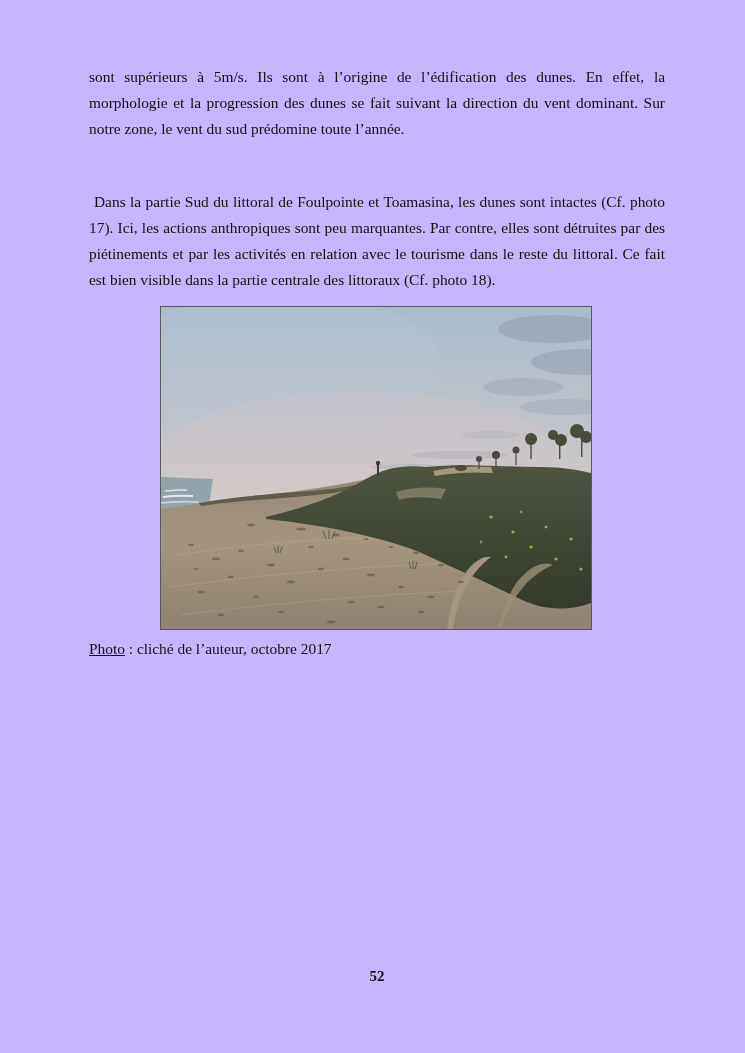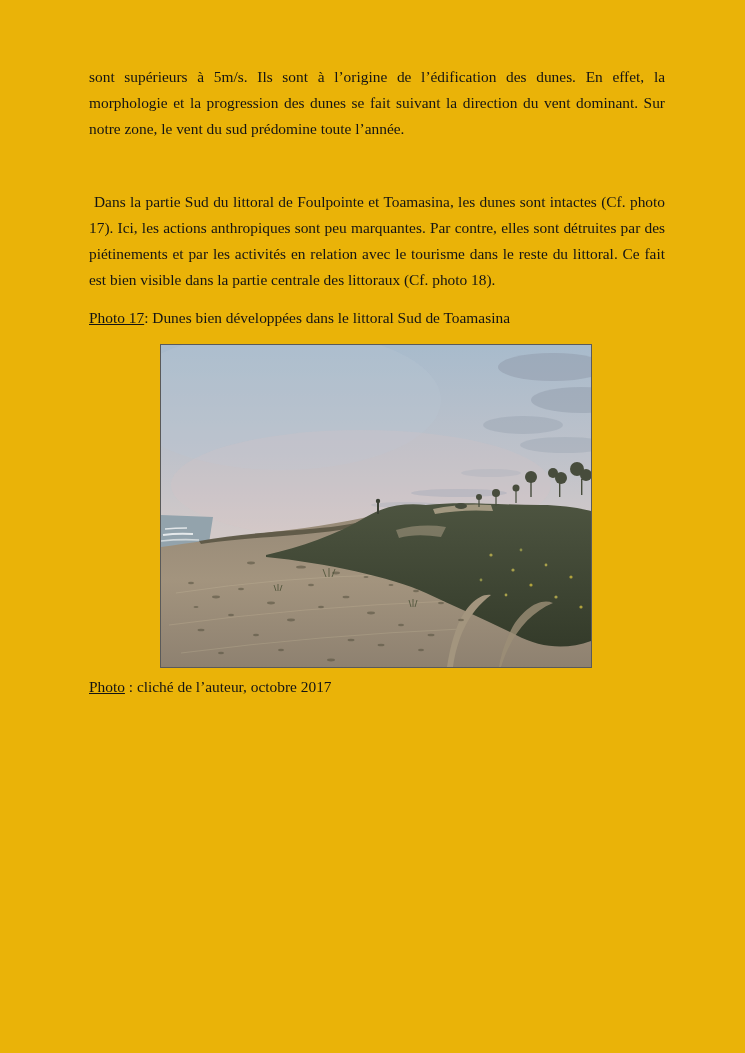--- a/index.html
+++ b/index.html
@@ -1,18 +1,18 @@
 <!DOCTYPE html>
 <html lang="fr"><head>
 <meta charset="utf-8">
 <style>
   html,body { margin:0; padding:0; background:#e8e8e8; }
   .page {
     position:relative; width:745px; height:1053px; margin:0 auto;
-    background:#eab308; overflow:hidden;
+    background:#c4b5fd; overflow:hidden;
     font-family:"Liberation Serif", serif; color:#141414;
   }
   .content { position:absolute; left:89px; top:64px; width:576px; }
   p.body-text {
     margin:0 0 10px 0; font-size:15.4px; line-height:26px;
     text-align:justify; text-justify:inter-word;
   }
   p.indent { text-indent:5px;margin-top:47px; }
   p.caption { margin:12px 0 0 0; font-size:15.4px; line-height:26px; text-align:left; }
   .underline { text-decoration:underline; }
@@ -31,21 +31,20 @@
 </head>
 <body>
 
 <div class="page">
   <div class="content">
 
     <p class="body-text">sont supérieurs à 5m/s. Ils sont à l’origine de l’édification des dunes. En effet, la morphologie et la progression des dunes se fait suivant la direction du vent dominant. Sur notre zone, le vent du sud prédomine toute l’année.</p>
 
     <p class="body-text indent">Dans la partie Sud du littoral de Foulpointe et Toamasina, les dunes sont intactes (Cf. photo 17). Ici, les actions anthropiques sont peu marquantes. Par contre, elles sont détruites par des piétinements et par les activités en relation avec le tourisme dans le reste du littoral. Ce fait est bien visible dans la partie centrale des littoraux (Cf. photo 18).</p>
 
-    <p class="caption"><span class="underline">Photo 17</span><span>: </span><span>Dunes bien développées dans le littoral Sud de Toamasina</span></p>
 
     <figure class="photo-frame">
       <svg viewBox="0 0 430 322" xmlns="http://www.w3.org/2000/svg" role="img">
         <defs>
           <linearGradient id="skyGrad" x1="0" y1="0" x2="0" y2="1">
             <stop offset="0" stop-color="#a8bbcc"></stop>
             <stop offset="0.35" stop-color="#bfc2ca"></stop>
             <stop offset="0.58" stop-color="#d2c9c8"></stop>
             <stop offset="1" stop-color="#d2c9c8"></stop>
           </linearGradient>
@@ -162,13 +161,14 @@
           <path d="M165,232 l-3,-8 M168,232 l0,-9 M171,232 l3,-8"></path>
           <path d="M115,246 l-2,-6 M117,246 l0,-7 M119,246 l2,-6"></path>
           <path d="M250,262 l-2,-7 M252,262 l0,-8 M254,262 l2,-7"></path>
         </g>
       </svg>
     </figure>
 
     <p class="source"><span class="underline">Photo</span><span> : cliché de l’auteur, octobre 2017</span></p>
   </div>
 
+  <div class="page-number">52</div>
 </div>
 
 </body></html>

